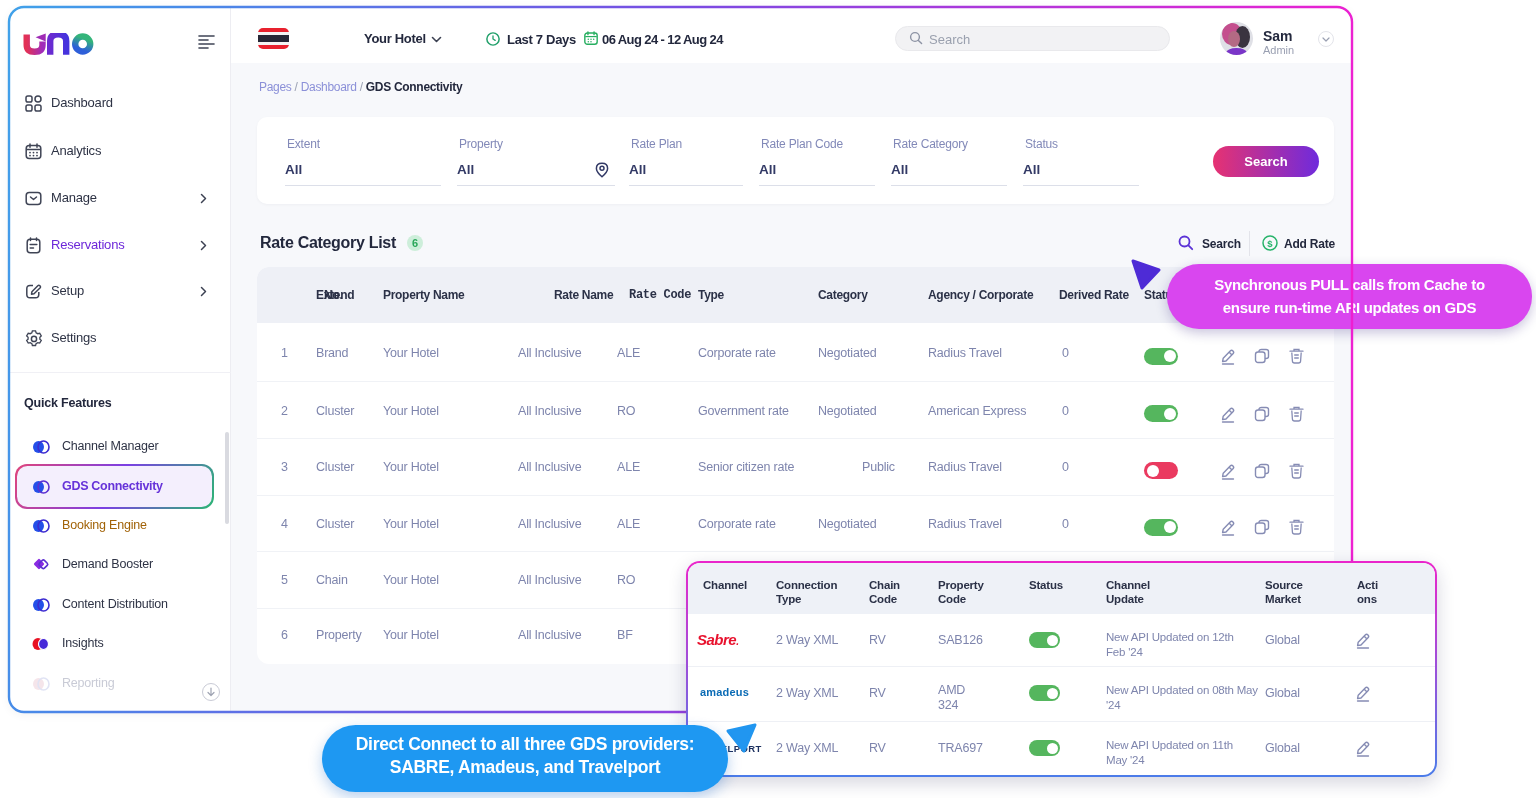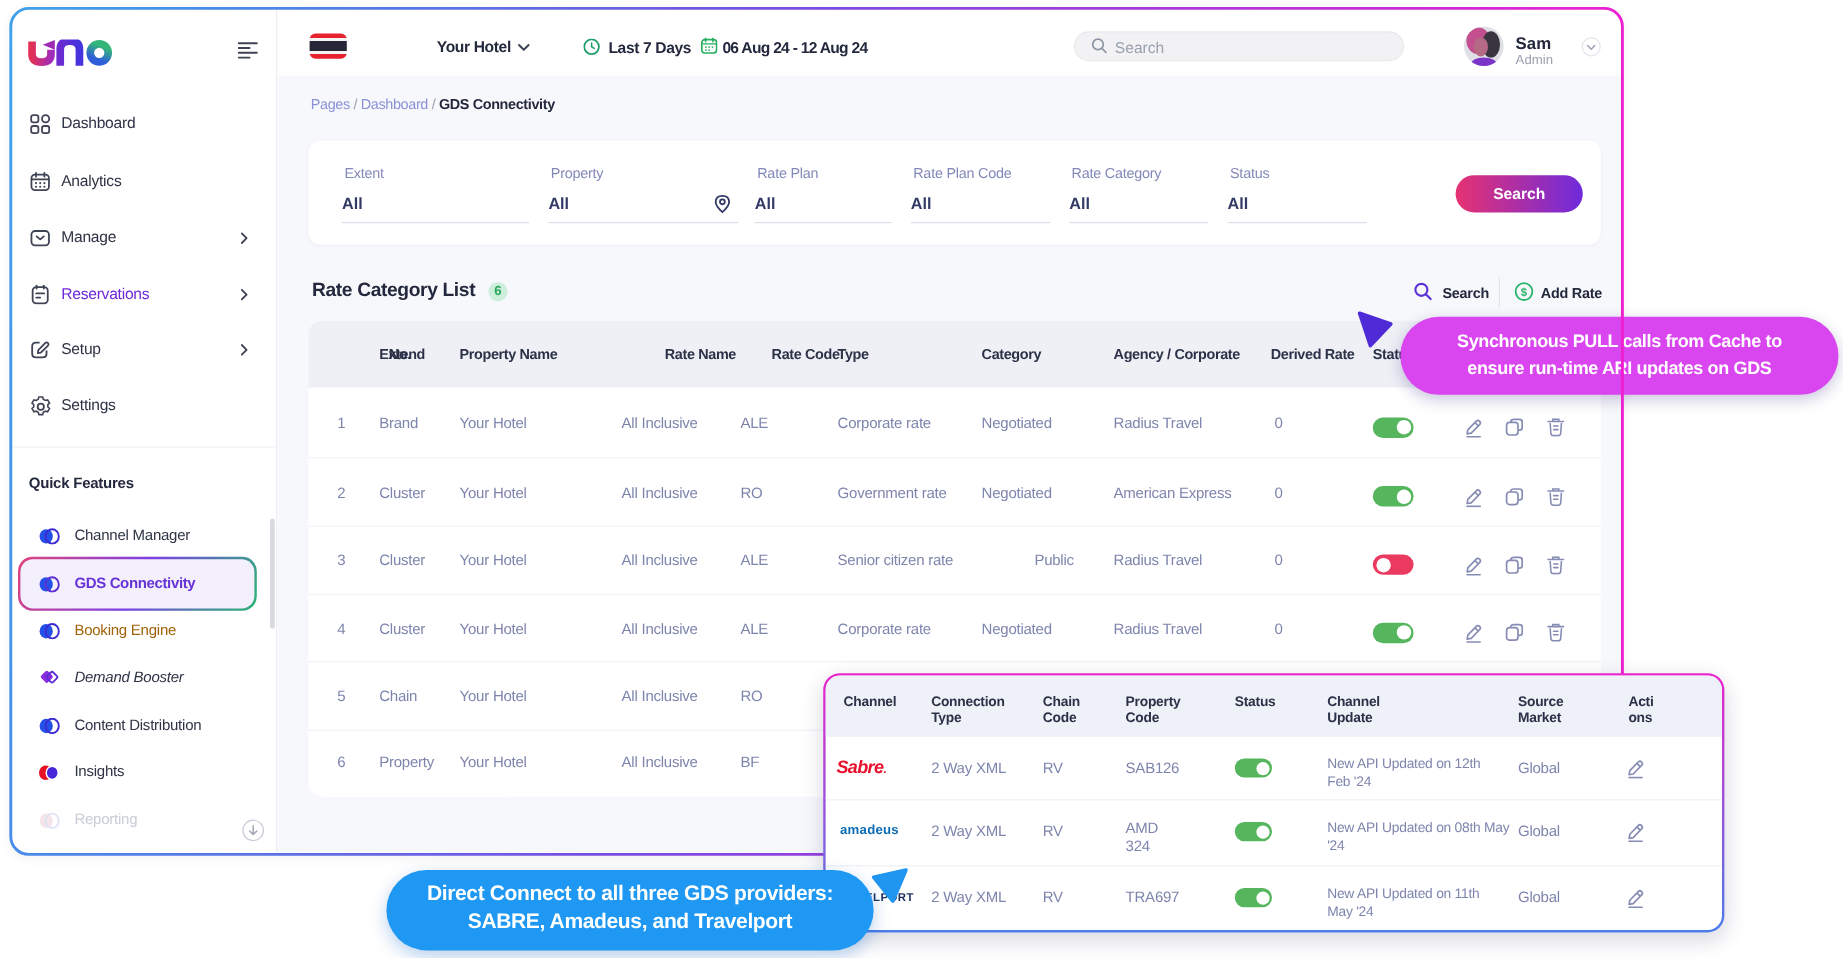--- a/index.html
+++ b/index.html
@@ -132,21 +132,21 @@
 <div class="abs" style="left:62px;top:479px;font-size:12.5px;letter-spacing:-0.3px;font-weight:bold;color:#6633d9;">GDS Connectivity</div>
 <svg class="abs" style="left:32px;top:519px;opacity:1.0;" width="18" height="14" viewBox="0 0 18 14">
 <ellipse cx="6.5" cy="7" rx="5.5" ry="6" fill="#2450e8"></ellipse>
 <ellipse cx="11.5" cy="7" rx="5.5" ry="6" fill="none" stroke="#3c2bd0" stroke-width="1.6"></ellipse>
 </svg>
 <div class="abs" style="left:62px;top:518px;font-size:12.5px;letter-spacing:-0.2px;color:#a16207;">Booking Engine</div>
 <svg class="abs" style="left:32px;top:558px;" width="18" height="14" viewBox="0 0 18 14">
 <rect x="3" y="2" width="8" height="8" rx="1.5" transform="rotate(45 7 6)" fill="#8a2be2"></rect>
 <rect x="7.6" y="2.6" width="7" height="7" rx="1.5" transform="rotate(45 11 6.5)" fill="none" stroke="#5b2fd1" stroke-width="1.6"></rect>
 </svg>
-<div class="abs" style="left:62px;top:557px;font-size:12.5px;letter-spacing:-0.2px;color:#2e3345;font-style:italic;">Demand Booster</div>
+<div class="abs" style="left:62px;top:557px;font-size:12.5px;letter-spacing:-0.2px;color:#2e3345;">Demand Booster</div>
 <svg class="abs" style="left:32px;top:598px;opacity:1.0;" width="18" height="14" viewBox="0 0 18 14">
 <ellipse cx="6.5" cy="7" rx="5.5" ry="6" fill="#2450e8"></ellipse>
 <ellipse cx="11.5" cy="7" rx="5.5" ry="6" fill="none" stroke="#3c2bd0" stroke-width="1.6"></ellipse>
 </svg>
 <div class="abs" style="left:62px;top:597px;font-size:12.5px;letter-spacing:-0.2px;color:#2e3345;">Content Distribution</div>
 <svg class="abs" style="left:32px;top:637px;opacity:1.0;" width="18" height="14" viewBox="0 0 18 14">
 <ellipse cx="6" cy="7" rx="5.5" ry="6" fill="#e81123"></ellipse>
 <ellipse cx="11.5" cy="7" rx="5" ry="5.5" fill="#4628d8" stroke="#ffffff" stroke-width="1.2"></ellipse>
 </svg>
 <div class="abs" style="left:62px;top:636px;font-size:12.5px;letter-spacing:-0.2px;color:#2e3345;">Insights</div>
@@ -254,21 +254,21 @@
   <text x="8" y="11.5" font-size="9.5" font-weight="bold" fill="#27b36a" text-anchor="middle" font-family="Liberation Sans">$</text>
 </svg>
 <div class="abs" style="left:1284px;top:237px;font-size:12px;letter-spacing:-0.2px;font-weight:bold;color:#23283d;">Add Rate</div>
 
 <div class="abs" style="left:257px;top:267px;width:1077px;height:397px;background:#fff;border-radius:12px;"></div>
 <div class="abs" style="left:257px;top:267px;width:1077px;height:56px;background:#eef0f6;border-radius:12px 12px 0 0;"></div>
 <div class="abs hdrtxt" style="left:278px;top:288px;padding-left:46px;">No.</div>
 <div class="abs hdrtxt" style="left:316px;top:288px;">Extend</div>
 <div class="abs hdrtxt" style="left:383px;top:288px;">Property Name</div>
 <div class="abs hdrtxt" style="left:518px;top:288px;padding-left:36px;">Rate Name</div>
-<div class="abs hdrtxt" style="left:643px;top:288px;">Rate Code</div>
+<div class="abs hdrtxt" style="left:629px;top:288px;font-family:Liberation Mono, monospace;">Rate Code</div>
 <div class="abs hdrtxt" style="left:698px;top:288px;">Type</div>
 <div class="abs hdrtxt" style="left:818px;top:288px;">Category</div>
 <div class="abs hdrtxt" style="left:928px;top:288px;">Agency / Corporate</div>
 <div class="abs hdrtxt" style="left:1059px;top:288px;">Derived Rate</div>
 <div class="abs hdrtxt" style="left:1144px;top:288px;">Status</div>
 <div class="abs hdrtxt" style="left:1230px;top:288px;">Actions</div>
 <div class="abs muted" style="left:281px;top:346px;">1</div>
 <div class="abs muted" style="left:316px;top:346px;">Brand</div>
 <div class="abs muted" style="left:383px;top:346px;">Your Hotel</div>
 <div class="abs muted" style="left:518px;top:346px;">All Inclusive</div>

